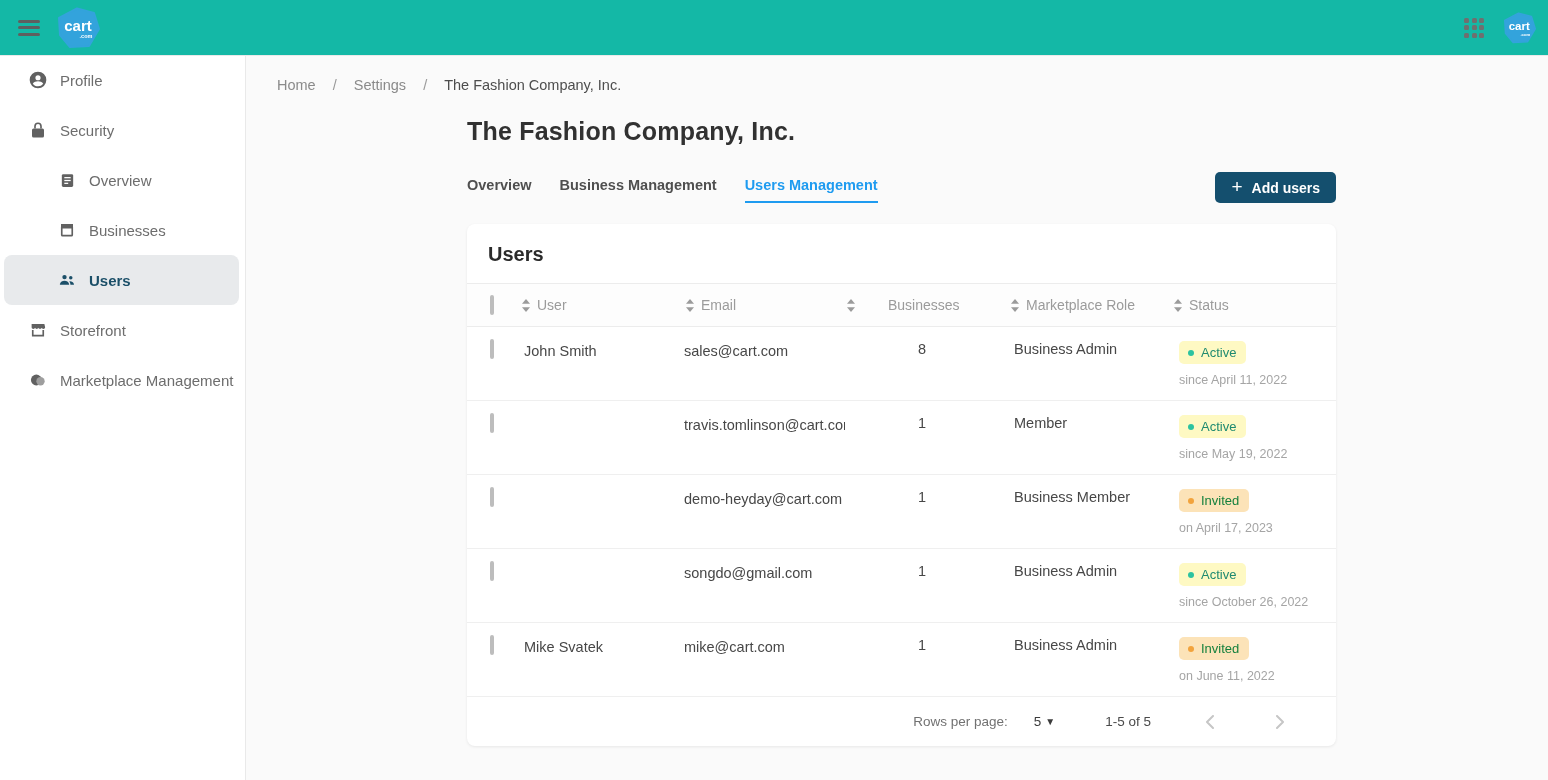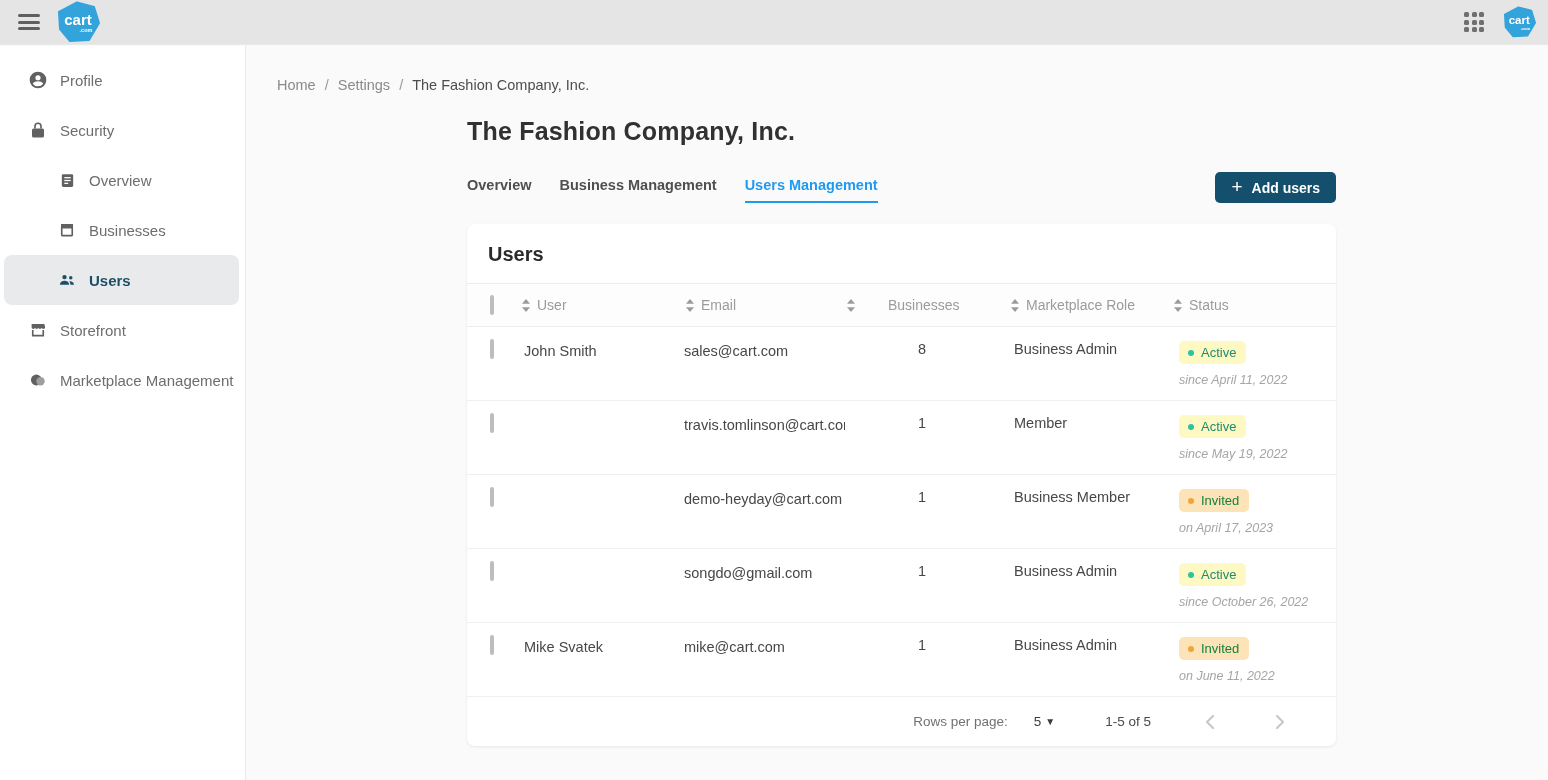--- a/index.html
+++ b/index.html
@@ -1,20 +1,20 @@
 <!DOCTYPE html>
 <html><head>
 <meta charset="utf-8">
 <style>
   * { margin:0; padding:0; box-sizing:border-box; }
   html,body { width:1548px; height:780px; overflow:hidden;
     font-family:"Liberation Sans","DejaVu Sans",sans-serif; background:#fafafa; color:#474747; }
 
   
-  .topbar { position:fixed; top:0; left:0; right:0; height:45px; background:#e5e5e5;
+  .topbar { position:fixed; top:0; left:0; right:0; height:56px; background:#14b8a6;
     border-bottom:1px solid #e9e9e9; display:flex; align-items:center; z-index:10; }
   .hamburger { width:24px; margin-left:18px; cursor:pointer; }
   .hamburger span { display:block; height:3px; background:#5f5f5f; border-radius:2px; margin:3.5px 0; width:22px; }
   .brand { margin-left:16px; }
   .topbar-right { margin-left:auto; display:flex; align-items:center; gap:20px; margin-right:12px; }
   .apps-grid { display:grid; grid-template-columns:repeat(3,5px); grid-gap:2.5px; cursor:pointer; }
   .apps-grid i { width:5px; height:5px; background:#6f6f6f; border-radius:1.5px; }
   .avatar-logo { cursor:pointer; }
 
   .cartlogo { position:relative; display:inline-block; }
@@ -27,21 +27,21 @@
   .nav-item .nicon { width:20px; height:20px; color:#616161; flex:0 0 20px; display:flex; align-items:center; justify-content:center; }
   .nav-item.lvl0 { padding-left:28px; }
   .nav-item.lvl1 { padding-left:57px; }
   .nav-item .nlabel { margin-left:12px; }
   .nav-item .chev { margin-left:auto; margin-right:22px; color:#555; }
   .nav-item.selected { background:#e8eaec; border-radius:8px; margin:0 6px 0 4px; padding-left:53px; color:#1b4f68; font-weight:700; }
   .nav-item.selected .nicon { color:#1b4f68; }
 
   
   .main { position:absolute; top:56px; left:246px; right:0; bottom:0; background:#fafafa; overflow:hidden; }
-  .breadcrumb { padding:21px 0 0 31px; font-size:14.5px; color:#8a8a8a; display:flex; gap:9px;align-items:center; }
+  .breadcrumb { padding:21px 0 0 31px; font-size:14.5px; color:#8a8a8a; display:flex; gap:17px;align-items:center; }
   .breadcrumb .crumb { cursor:pointer; }
   .breadcrumb .crumb.current { color:#4d4d4d; cursor:default; }
   .breadcrumb .sep { color:#9a9a9a; }
 
   .content { width:869px; margin:24px 0 0 221px; }
   .page-title { font-size:25px; font-weight:800; color:#313131; letter-spacing:0.2px; }
 
   .tabs-row { display:flex; align-items:flex-start; margin-top:26px; }
   .tabs { display:flex; gap:28px; padding-top:5px; }
   .tab { font-size:14.5px; font-weight:700; color:#4f4f4f; padding-bottom:8px; cursor:pointer; white-space:nowrap; }
@@ -72,21 +72,21 @@
   .cell-role { padding-left:5px; }
   .cell-status { padding-left:7px; }
 
   .badge { display:inline-flex; align-items:center; gap:7px; font-size:13px; font-weight:400;
     border-radius:5px; padding:4px 10px 4px 9px; }
   .badge .dot { width:6px; height:6px; border-radius:50%; }
   .badge.active { background:#fef9c3; color:#1f8a70; }
   .badge.active .dot { background:#2cc3a0; }
   .badge.invited { background:#fce3b8; color:#15803d; }
   .badge.invited .dot { background:#f2a33c; }
-  .status-date { color:#a5a5a5; font-size:12.5px; margin-top:9px;font-style:italic; }
+  .status-date { color:#a5a5a5; font-size:12.5px; margin-top:9px; }
 
   .tfoot { height:49px; display:flex; align-items:center; justify-content:flex-end; font-size:13.5px; color:#717171;
     padding-right:44px; }
   .rpp-label { margin-right:26px; }
   .rpp-select { color:#3b3b3b; display:flex; align-items:center; gap:4px; cursor:pointer; margin-right:50px; }
   .rpp-caret { font-size:10px; color:#3b3b3b; }
   .range-label { color:#4a4a4a; margin-right:46px; }
   .page-btn { width:24px; height:24px; display:flex; align-items:center; justify-content:center; color:#c6c6c6; cursor:default; }
   .page-btn.prev { margin-right:47px; }
 </style>

